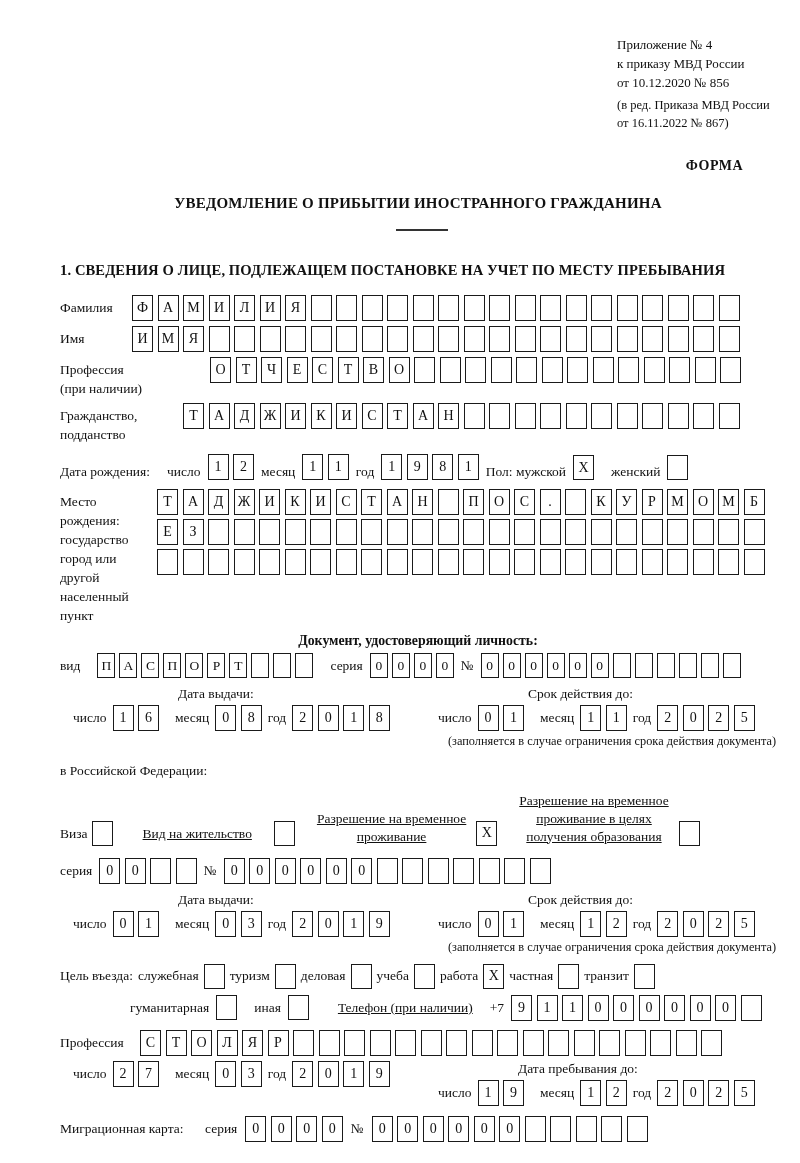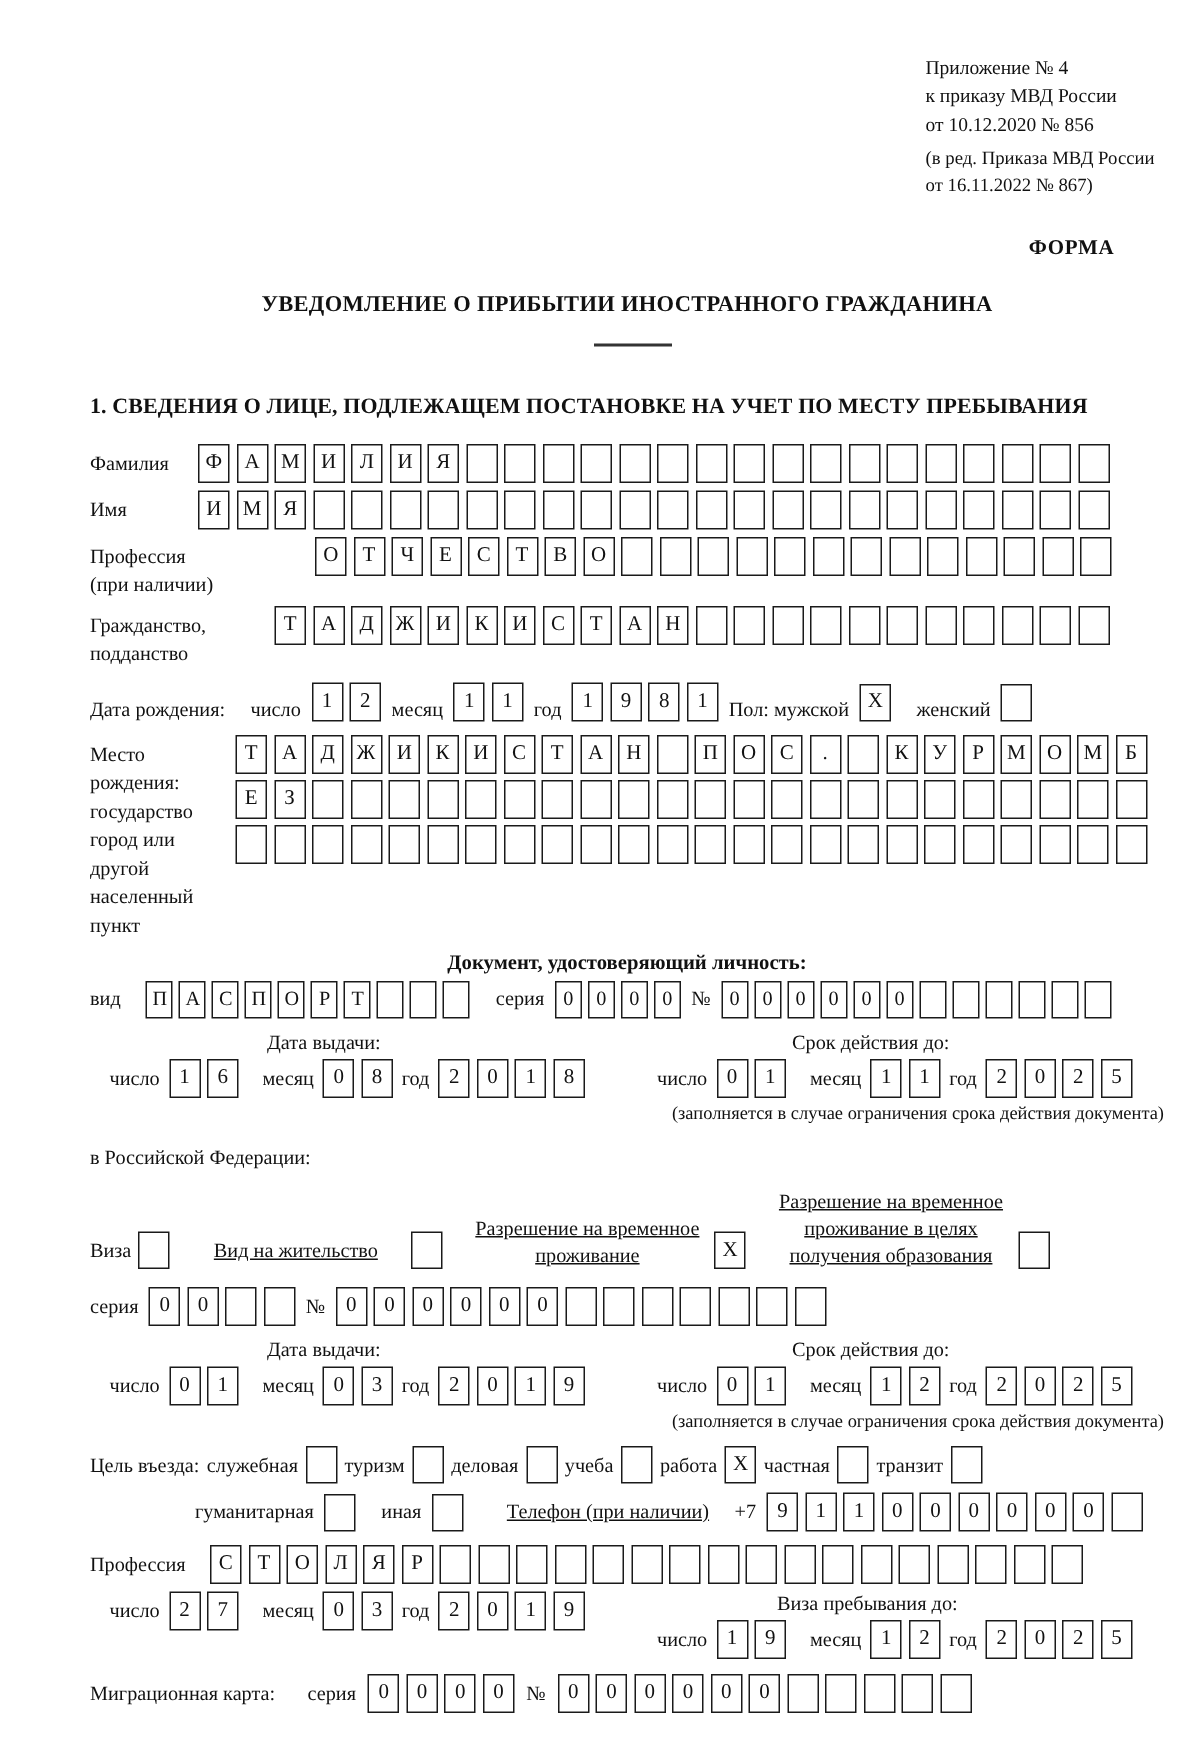--- a/index.html
+++ b/index.html
@@ -571,21 +571,21 @@
         <span>год</span>
         <span class="cells">
             <span class="cell">2</span>
             <span class="cell">0</span>
             <span class="cell">1</span>
             <span class="cell">9</span>
           </span>
       </div>
     </div>
     <div>
-      <div class="dg-label" style="padding-left:80px;">Виза пребывания до:</div>
+      <div class="dg-label" style="padding-left:80px;">Дата пребывания до:</div>
       <div class="dg-row">
         <span>число</span>
         <span class="cells">
             <span class="cell">1</span>
             <span class="cell">9</span>
           </span>
         <span class="gapS">месяц</span>
         <span class="cells">
             <span class="cell">1</span>
             <span class="cell">2</span>

